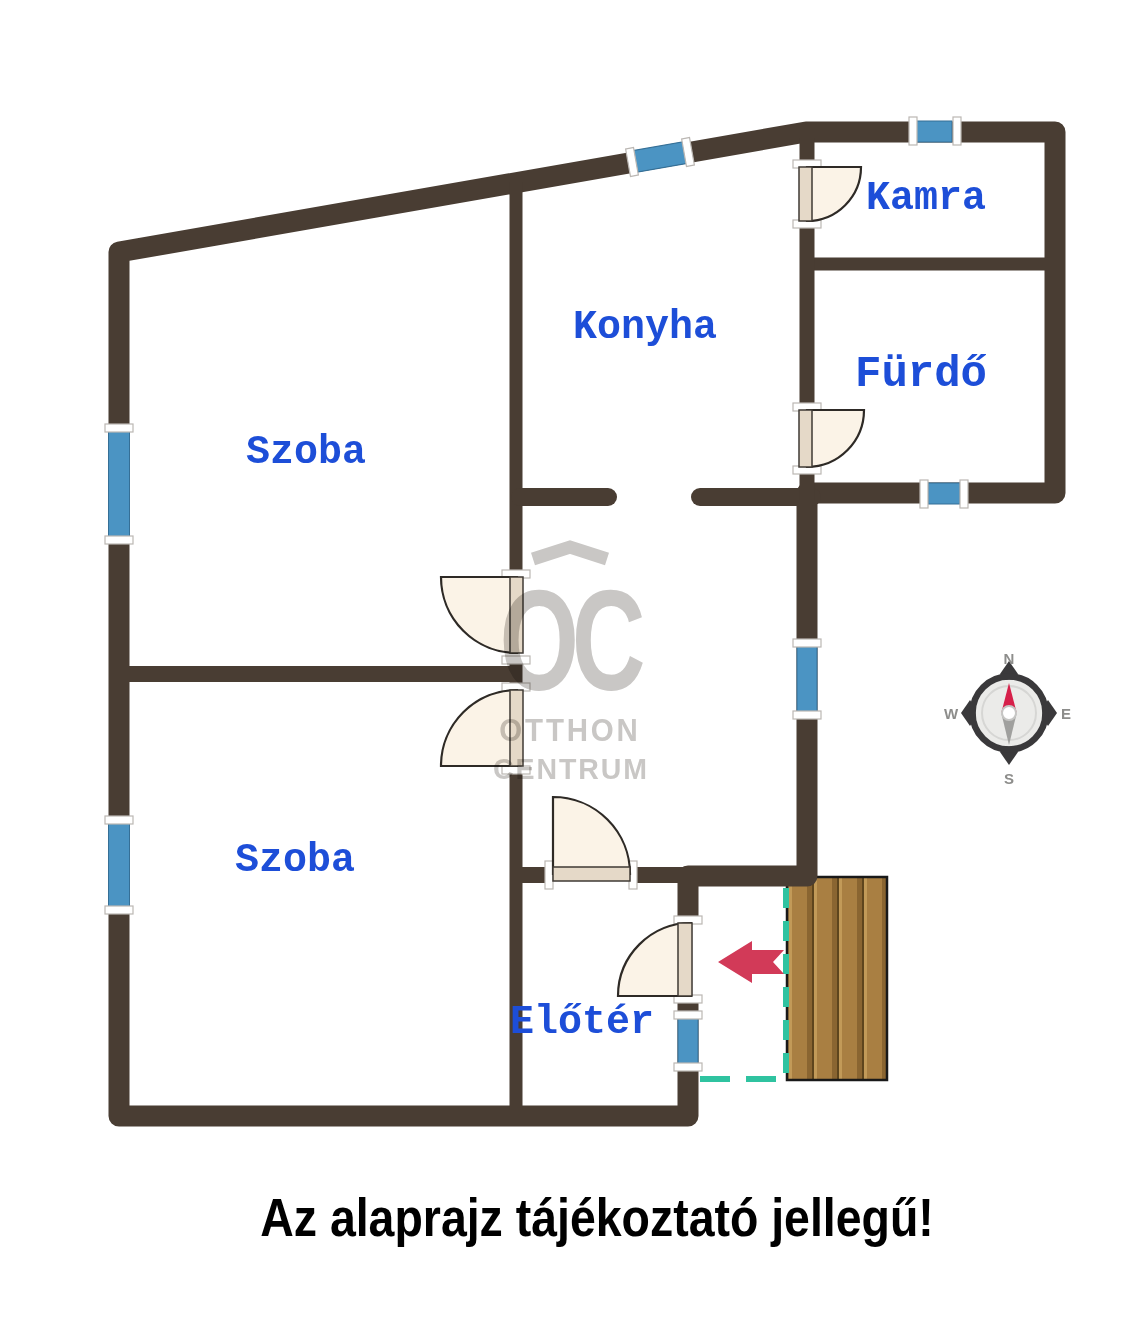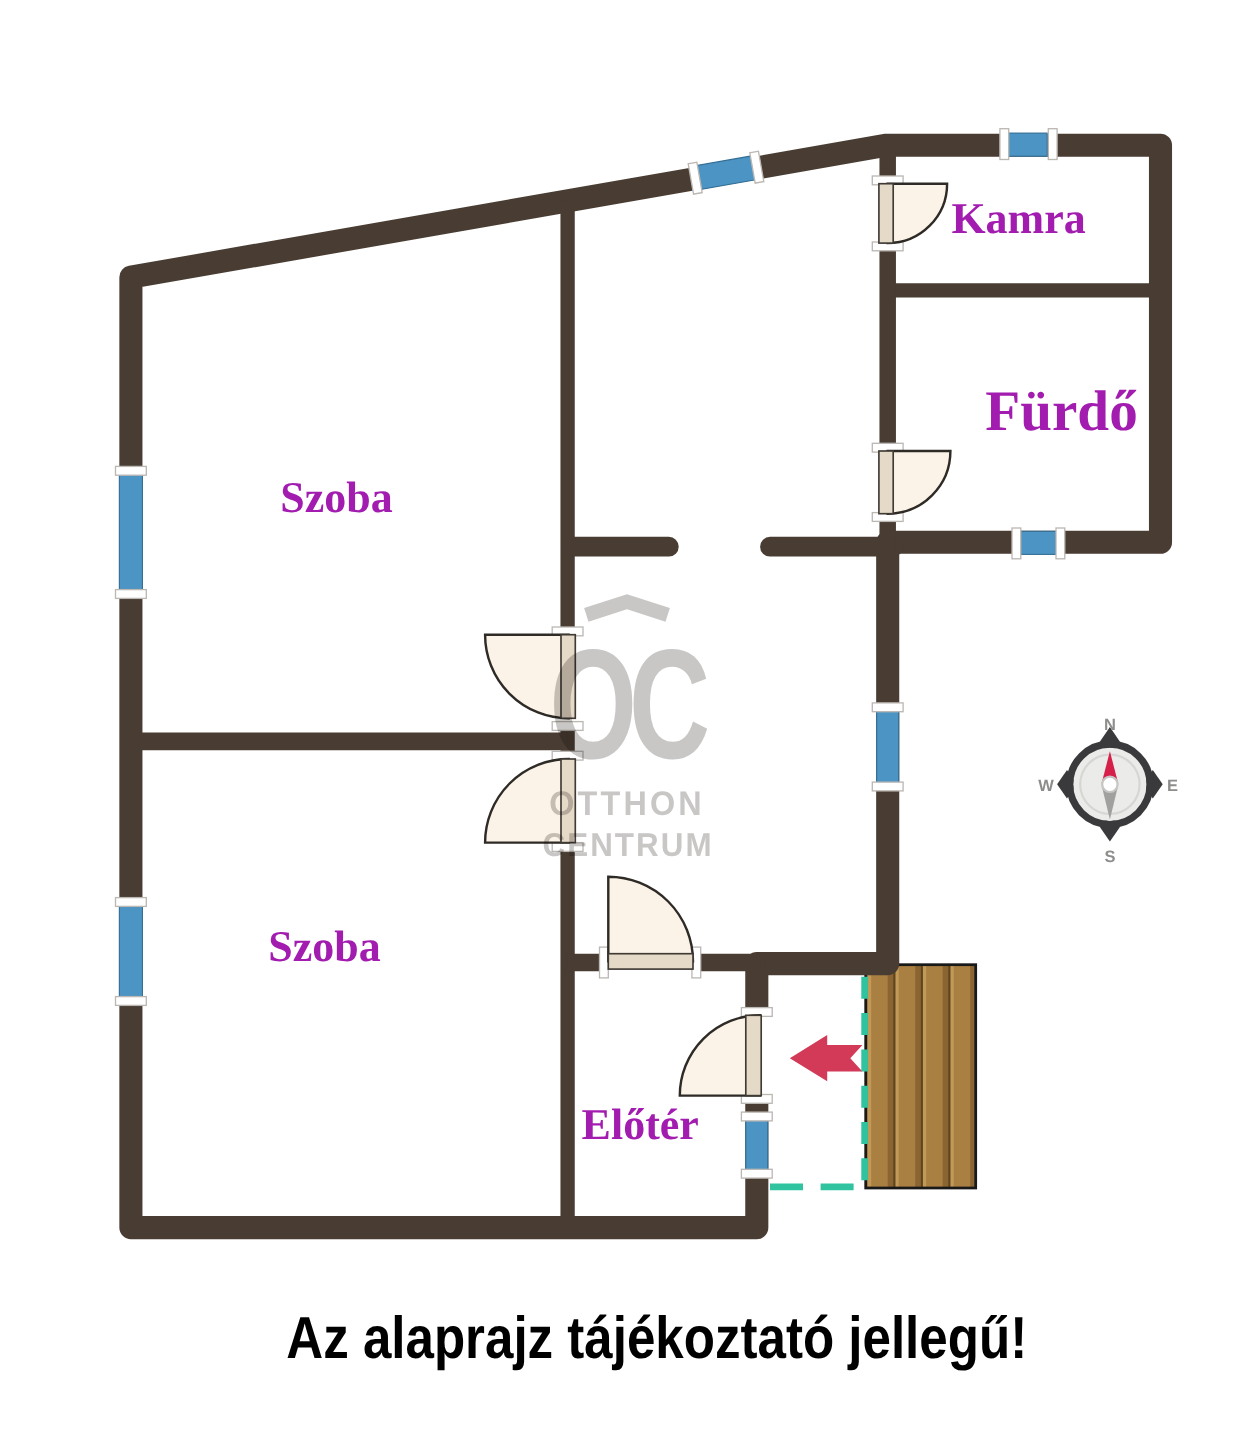--- a/index.html
+++ b/index.html
@@ -1,20 +1,20 @@
 <!DOCTYPE html>
 <html><head>
 <meta charset="utf-8">
 <style>
   html,body{margin:0;padding:0;background:#ffffff;}
   .stage{position:relative;width:1140px;height:1320px;background:#ffffff;overflow:hidden;
          font-family:"Liberation Sans",sans-serif;}
   .stage svg{position:absolute;left:0;top:0;}
-  .label{position:absolute;font-weight:bold;color:#a21caf;white-space:nowrap;
-         font-family:Liberation Serif, serif;}
+  .label{position:absolute;font-weight:bold;color:#1d4ed8;white-space:nowrap;
+         font-family:Liberation Mono, monospace;}
   .wm{position:absolute;font-weight:bold;color:#c9c7c5;white-space:nowrap;
       mix-blend-mode:multiply;font-family:"Liberation Sans",sans-serif;}
   .caption{position:absolute;font-weight:bold;color:#000;white-space:nowrap;
            font-family:"Liberation Sans",sans-serif;}
 </style>
 </head>
 <body>
 
 <div class="stage">
   <svg id="plan" width="1140" height="1320" viewBox="0 0 1140 1320">
@@ -123,19 +123,20 @@
         <text x="1009" y="784" fill="#8d8d8b" text-anchor="middle" font-size="15" font-weight="bold" font-family="&quot;Liberation Sans&quot;, sans-serif">S</text>
         <text x="951" y="719" fill="#8d8d8b" text-anchor="middle" font-size="15" font-weight="bold" font-family="&quot;Liberation Sans&quot;, sans-serif">W</text>
       </g>
     </svg>
 
   <div class="wm" style="left: 569px; top: 641px; font-size: 142px; letter-spacing: -10px; transform: translate(-50%, -50%) scaleX(0.72);">OC</div>
   <div class="wm" style="left: 570px; top: 731px; font-size: 31px; letter-spacing: 3px; transform: translate(-50%, -50%) scaleX(0.95);">OTTHON</div>
   <div class="wm" style="left: 571px; top: 769px; font-size: 30px; letter-spacing: 2px; transform: translate(-50%, -50%) scaleX(0.95);">CENTRUM</div>
 
   <div class="label" style="left: 926px; top: 198px; font-size: 40px; transform: translate(-50%, -50%);">Kamra</div>
-  <div class="label" style="left: 965px; top: 374px; font-size: 52px; transform: translate(-50%, -50%);">Fürdő</div>
+  <div class="label" style="left: 645px; top: 327px; font-size: 40px; transform: translate(-50%, -50%);">Konyha</div>
+  <div class="label" style="left: 921px; top: 374px; font-size: 44px; transform: translate(-50%, -50%);">Fürdő</div>
   <div class="label" style="left: 306px; top: 452px; font-size: 40px; transform: translate(-50%, -50%);">Szoba</div>
   <div class="label" style="left: 295px; top: 860px; font-size: 40px; transform: translate(-50%, -50%);">Szoba</div>
   <div class="label" style="left: 582px; top: 1022px; font-size: 40px; transform: translate(-50%, -50%);">Előtér</div>
 
   <div class="caption" style="left: 597px; top: 1217px; font-size: 54px; transform: translate(-50%, -50%) scaleX(0.86);">Az alaprajz tájékoztató jellegű!</div>
 </div>
 
 </body></html>

